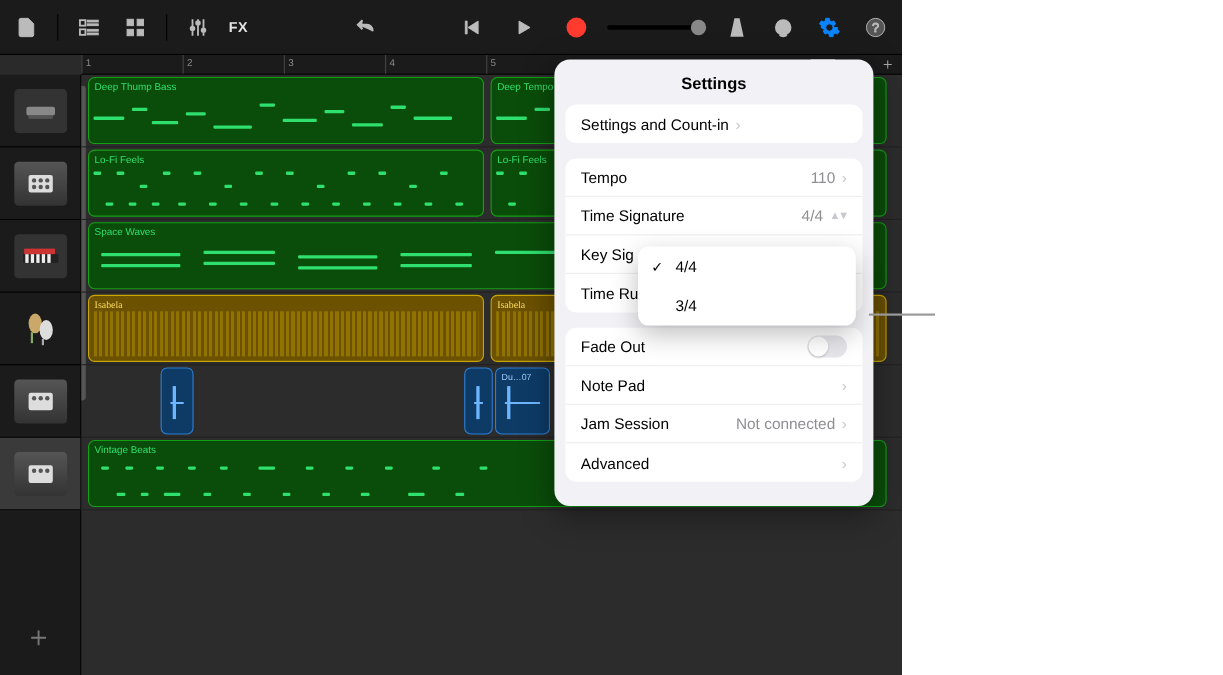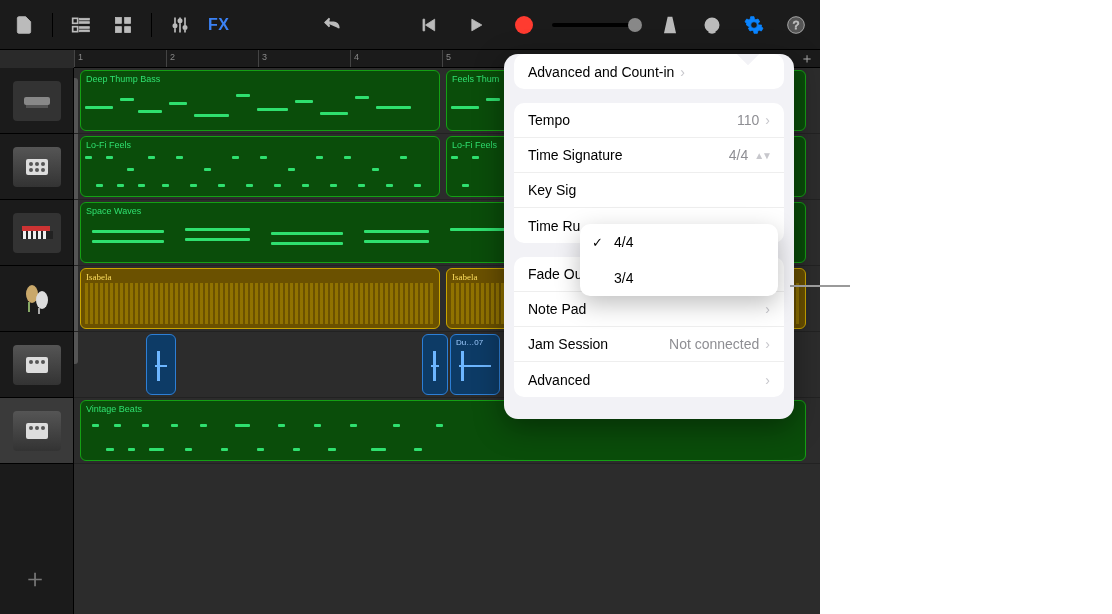--- a/index.html
+++ b/index.html
@@ -4,21 +4,21 @@
 <style>
   * { margin:0; padding:0; box-sizing:border-box; font-family:-apple-system,"Helvetica Neue",Arial,sans-serif; }
   body { width:1112px; height:614px; background:#fff; overflow:hidden; position:relative; }
   .app { width:820px; height:614px; background:#2a2a2a; position:relative; overflow:hidden; }
 
   
   .toolbar { height:50px; background:#1b1b1b; display:flex; align-items:center; padding:0 10px; gap:14px; color:#bbb; border-bottom:1px solid #000; }
   .tb-btn { width:28px; height:28px; display:flex; align-items:center; justify-content:center; cursor:pointer; }
   .tb-btn svg { width:20px; height:20px; fill:#bbb; stroke:#bbb; }
   .tb-sep { width:1px; height:24px; background:#000; }
-  .fx-lbl { font-size:16px; font-weight:600; color:#3b82f6; letter-spacing:.5px; }
+  .fx-lbl { font-size:13px; font-weight:600; color:#e5e5e5; letter-spacing:.5px; }
   .grow { flex:1; }
 
   .transport { display:flex; gap:20px; align-items:center; }
   .rec { width:18px; height:18px; border-radius:50%; background:#ff3b30; }
   .hslider { width:90px; height:4px; background:#000; border-radius:2px; position:relative; }
   .hslider .knob { width:14px; height:14px; border-radius:50%; background:#888; position:absolute; top:-5px; right:0; }
 
   .gear-active svg { fill:#0a84ff !important; stroke:#0a84ff !important; }
 
   
@@ -262,21 +262,21 @@
             <div class="note" style="left:31%;width:10%;top:70%"></div>
               <div class="note" style="left:43%;width:4%;top:20%"></div>
             <div class="note" style="left:49%;width:9%;top:55%"></div>
               <div class="note" style="left:60%;width:5%;top:35%"></div>
             <div class="note" style="left:67%;width:8%;top:65%"></div>
               <div class="note" style="left:77%;width:4%;top:25%"></div>
             <div class="note" style="left:83%;width:10%;top:50%"></div>
           </div>
         </div>
         <div class="region green" style="left:372px;width:360px">
-          <div class="region-title">Feels Thum</div>
+          <div class="region-title">Deep Tempo</div>
           <div class="notes">
               <div class="note" style="left:0%;width:8%;top:50%"></div>
               <div class="note" style="left:10%;width:4%;top:30%"></div>
             </div>
         </div>
       </div>
 
       <div class="row">
         <div class="region green" style="left:6px;width:360px">
           <div class="region-title">Lo-Fi Feels</div>
@@ -387,24 +387,25 @@
             <div class="note" style="left:49%;width:1%;top:20%"></div>
           </div>
         </div>
       </div>
     </div>
   </div>
 
   <div class="add-track">＋</div>
 
   <div class="popover">
+    <div class="pop-title">Settings</div>
 
     <div class="section">
       <div class="li">
-        <span>Advanced and Count-in</span>
+        <span>Settings and Count-in</span>
         <span class="chev">›</span>
       </div>
     </div>
 
     <div class="section">
       <div class="li">
         <span>Tempo</span>
         <span class="val">110</span>
         <span class="chev">›</span>
       </div>

